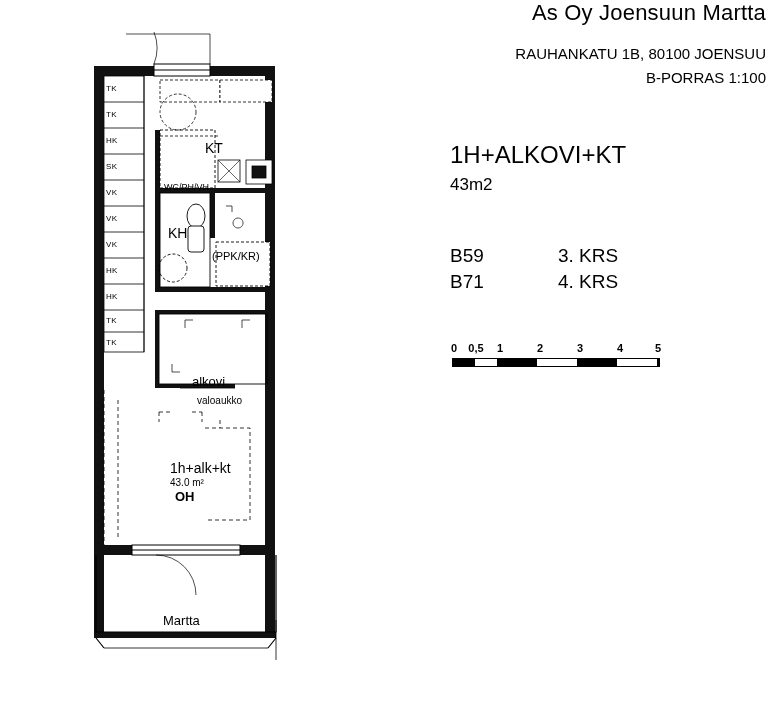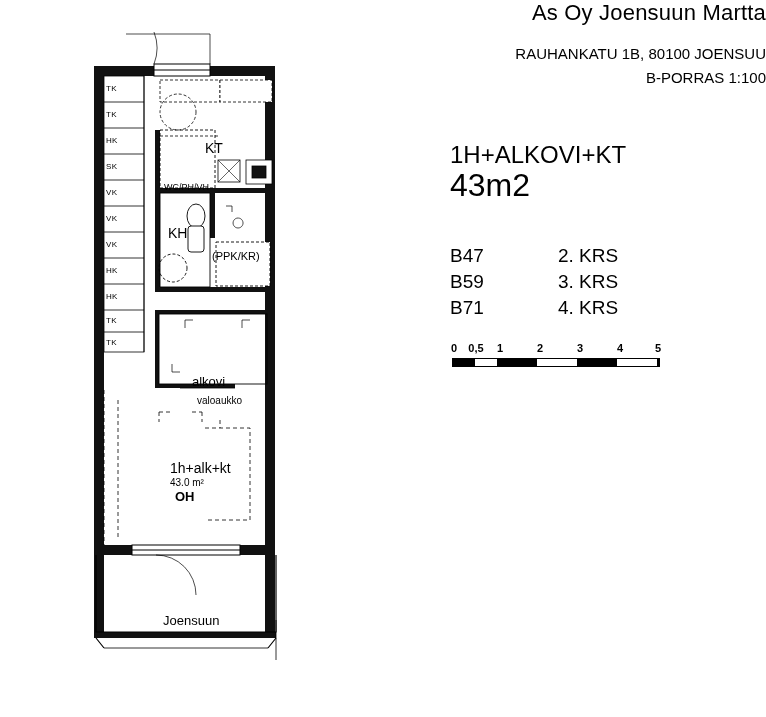--- a/index.html
+++ b/index.html
@@ -52,21 +52,21 @@
     position: absolute;
     left: 450px;
     top: 140px;
   }
   .typeblock .type {
     font-size: 24px;
     line-height: 30px;
     white-space: nowrap;
   }
   .typeblock .area {
-    font-size: 32px;
+    font-size: 17px;
     line-height: 30px;
   }
 
   
   .aptlist {
     position: absolute;
     left: 450px;
     top: 243px;
     font-size: 19px;
     line-height: 26px;
@@ -163,24 +163,20 @@
   </div>
 
   <div class="typeblock">
     <div class="type">1H+ALKOVI+KT</div>
     <div class="area">43m2</div>
   </div>
 
   <div class="aptlist">
     <table>
       <tbody>
-        <tr>
-          <td class="code">B47</td>
-          <td>2. KRS</td>
-        </tr>
         <tr>
           <td class="code">B59</td>
           <td>3. KRS</td>
         </tr>
         <tr>
           <td class="code">B71</td>
           <td>4. KRS</td>
         </tr>
       </tbody>
     </table>
@@ -313,21 +309,21 @@
 
     <div class="plan-label lbl-kt">KT</div>
     <div class="plan-label lbl-wckph">WC/PH/VH</div>
     <div class="plan-label lbl-kh">KH</div>
     <div class="plan-label lbl-ppkkr">(PPK/KR)</div>
     <div class="plan-label lbl-alkovi">alkovi</div>
     <div class="plan-label lbl-valoaukko">valoaukko</div>
     <div class="plan-label lbl-main">1h+alk+kt</div>
     <div class="plan-label lbl-area">43.0 m²</div>
     <div class="plan-label lbl-oh">OH</div>
-    <div class="plan-label lbl-parveke">Joensuun</div>
+    <div class="plan-label lbl-parveke">Martta</div>
 
     <div class="tiny-col" style="top:64px">TK</div>
     <div class="tiny-col" style="top:90px">TK</div>
     <div class="tiny-col" style="top:116px">HK</div>
     <div class="tiny-col" style="top:142px">SK</div>
     <div class="tiny-col" style="top:168px">VK</div>
     <div class="tiny-col" style="top:194px">VK</div>
     <div class="tiny-col" style="top:220px">VK</div>
     <div class="tiny-col" style="top:246px">HK</div>
     <div class="tiny-col" style="top:272px">HK</div>

